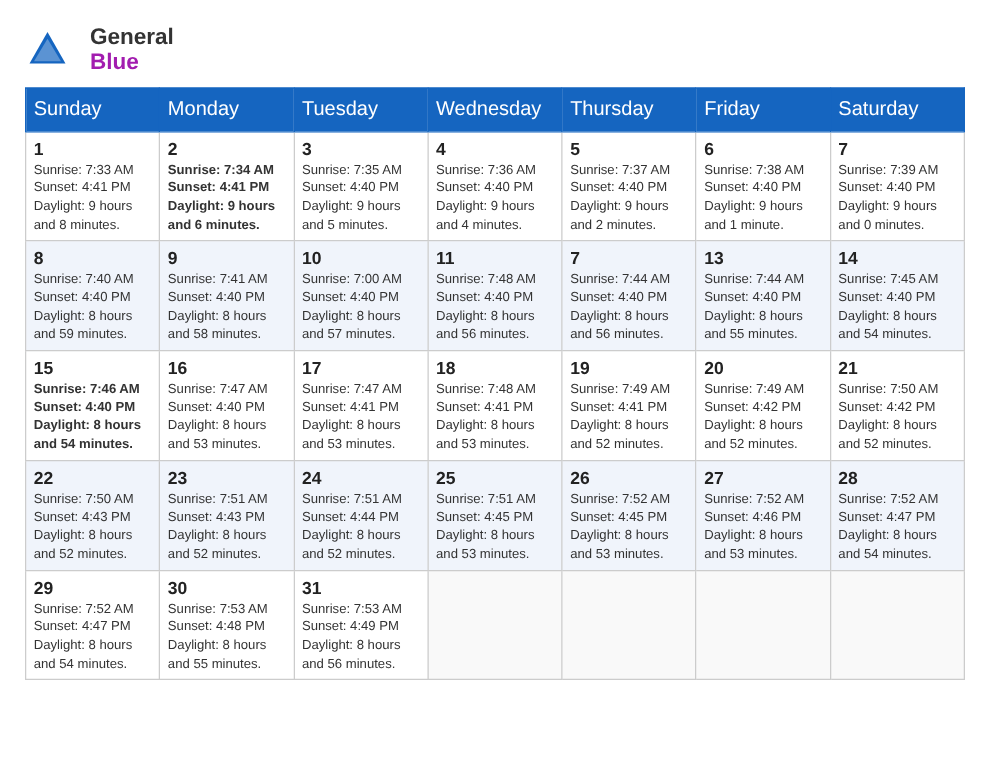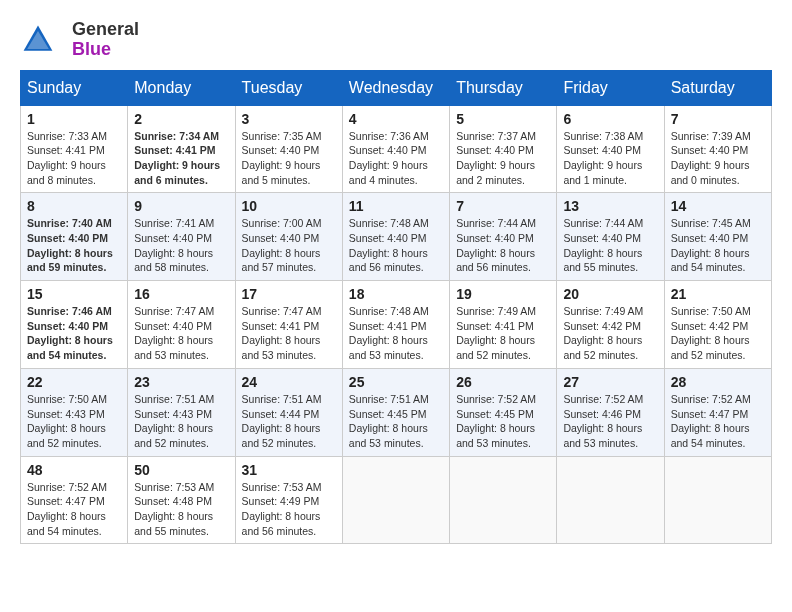--- a/index.html
+++ b/index.html
@@ -156,21 +156,21 @@
         <td>
           <span class="day-number">7</span>
           <div class="cell-text" style="white-space: pre-line;">Sunrise: 7:39 AM
 Sunset: 4:40 PM
 Daylight: 9 hours and 0 minutes.</div>
         </td>
       </tr>
       <tr>
         <td>
           <span class="day-number">8</span>
-          <div class="cell-text" style="white-space: pre-line; font-weight: bold;">Sunrise: 7:40 AM
+          <div class="cell-text" style="white-space: pre-line;">Sunrise: 7:40 AM
 Sunset: 4:40 PM
 Daylight: 8 hours and 59 minutes.</div>
         </td>
         <td>
           <span class="day-number">9</span>
           <div class="cell-text" style="white-space: pre-line;">Sunrise: 7:41 AM
 Sunset: 4:40 PM
 Daylight: 8 hours and 58 minutes.</div>
         </td>
         <td>
@@ -287,27 +287,27 @@
         </td>
         <td>
           <span class="day-number">28</span>
           <div class="cell-text" style="white-space: pre-line;">Sunrise: 7:52 AM
 Sunset: 4:47 PM
 Daylight: 8 hours and 54 minutes.</div>
         </td>
       </tr>
       <tr>
         <td>
-          <span class="day-number">48</span>
+          <span class="day-number">29</span>
           <div class="cell-text" style="white-space: pre-line;">Sunrise: 7:52 AM
 Sunset: 4:47 PM
 Daylight: 8 hours and 54 minutes.</div>
         </td>
         <td>
-          <span class="day-number">50</span>
+          <span class="day-number">30</span>
           <div class="cell-text" style="white-space: pre-line;">Sunrise: 7:53 AM
 Sunset: 4:48 PM
 Daylight: 8 hours and 55 minutes.</div>
         </td>
         <td>
           <span class="day-number">31</span>
           <div class="cell-text" style="white-space: pre-line;">Sunrise: 7:53 AM
 Sunset: 4:49 PM
 Daylight: 8 hours and 56 minutes.</div>
         </td>

